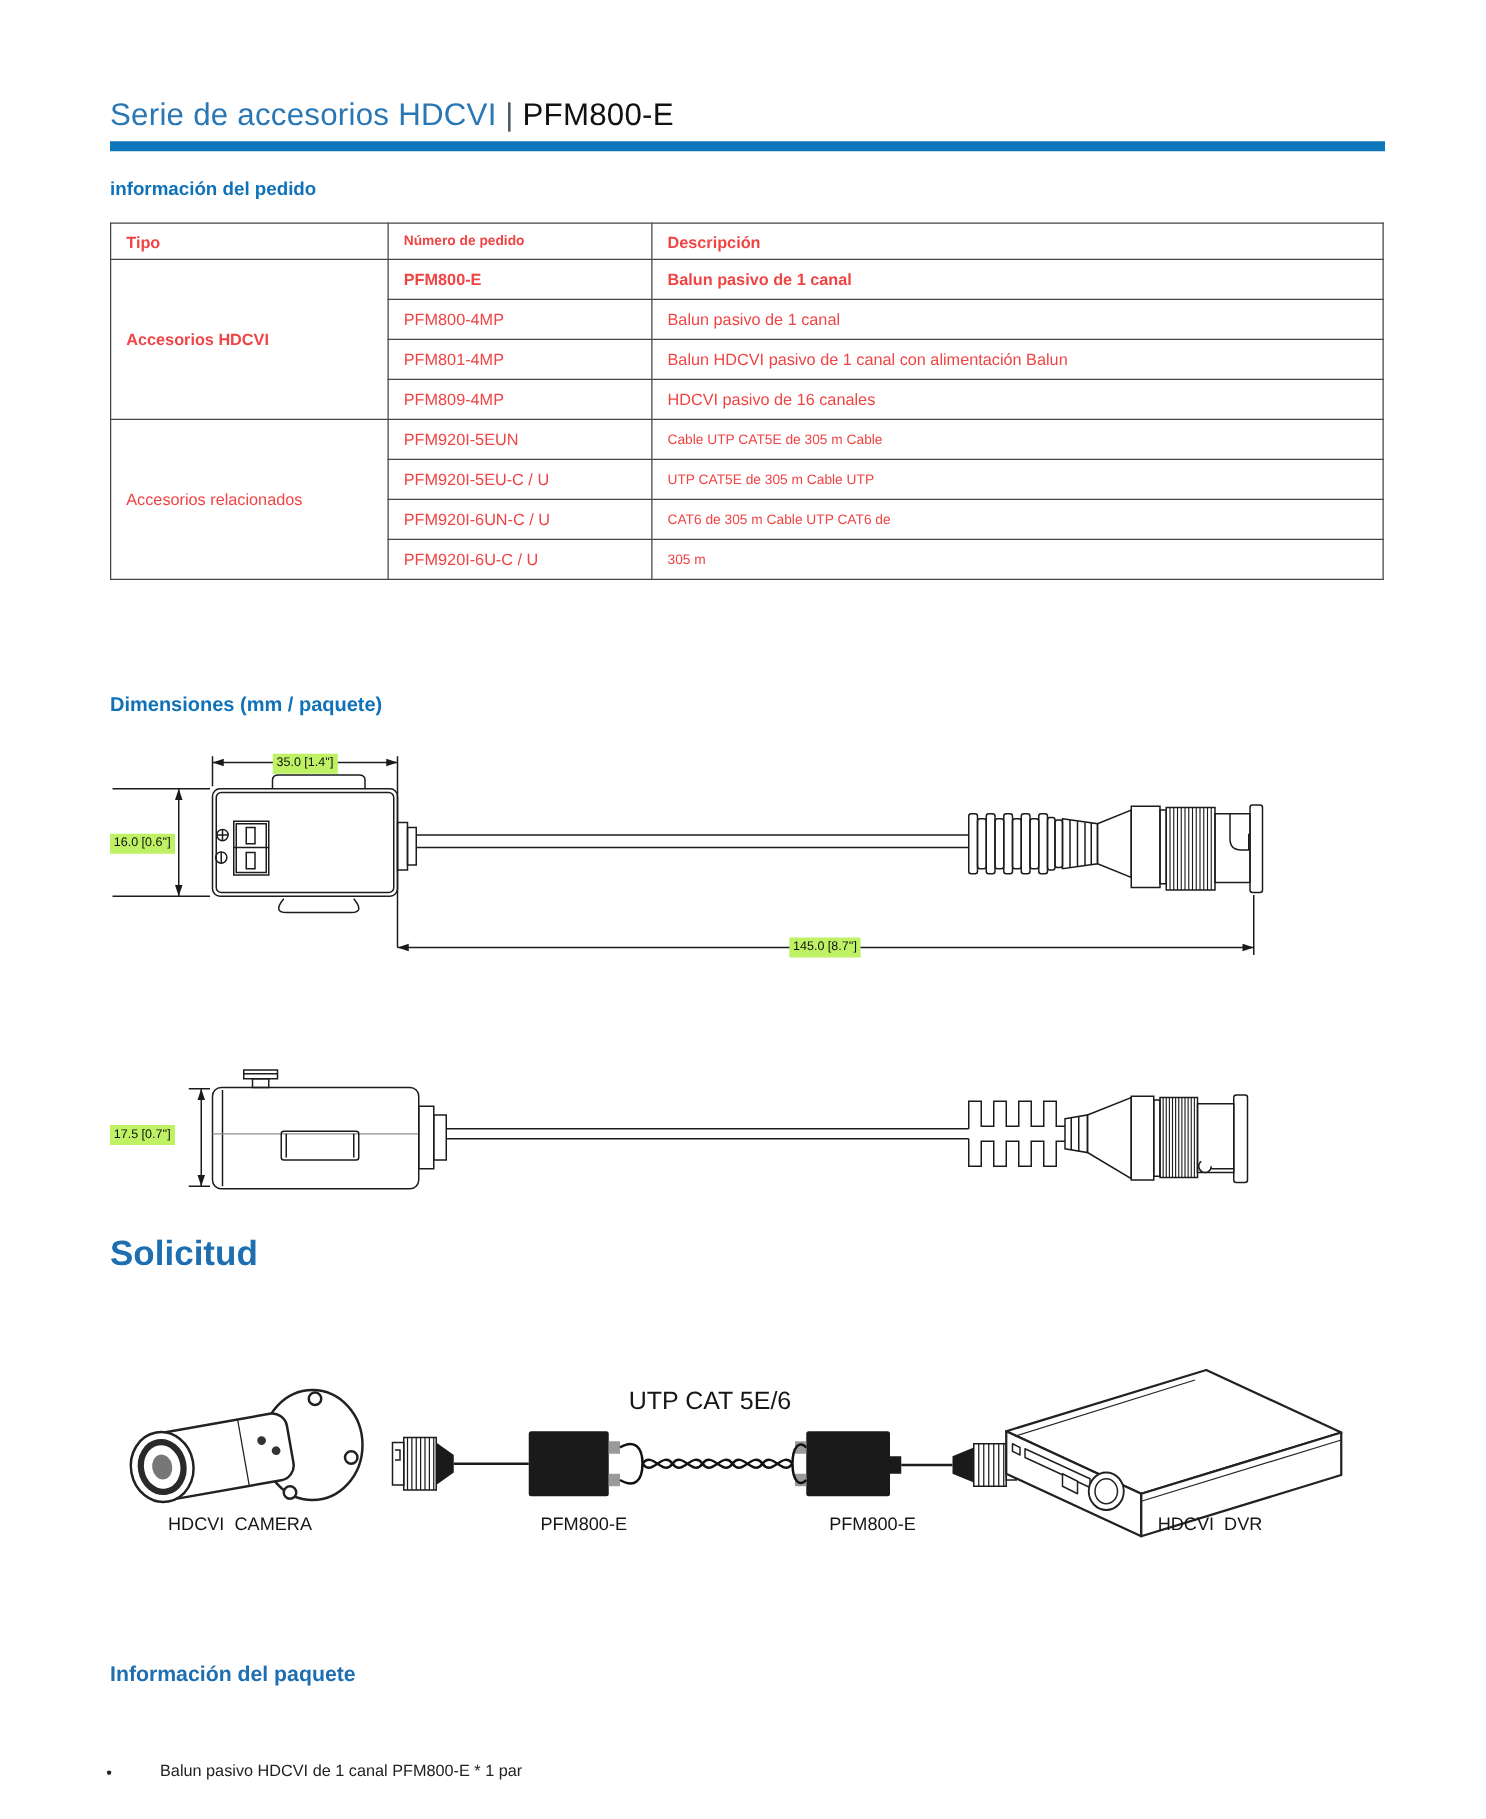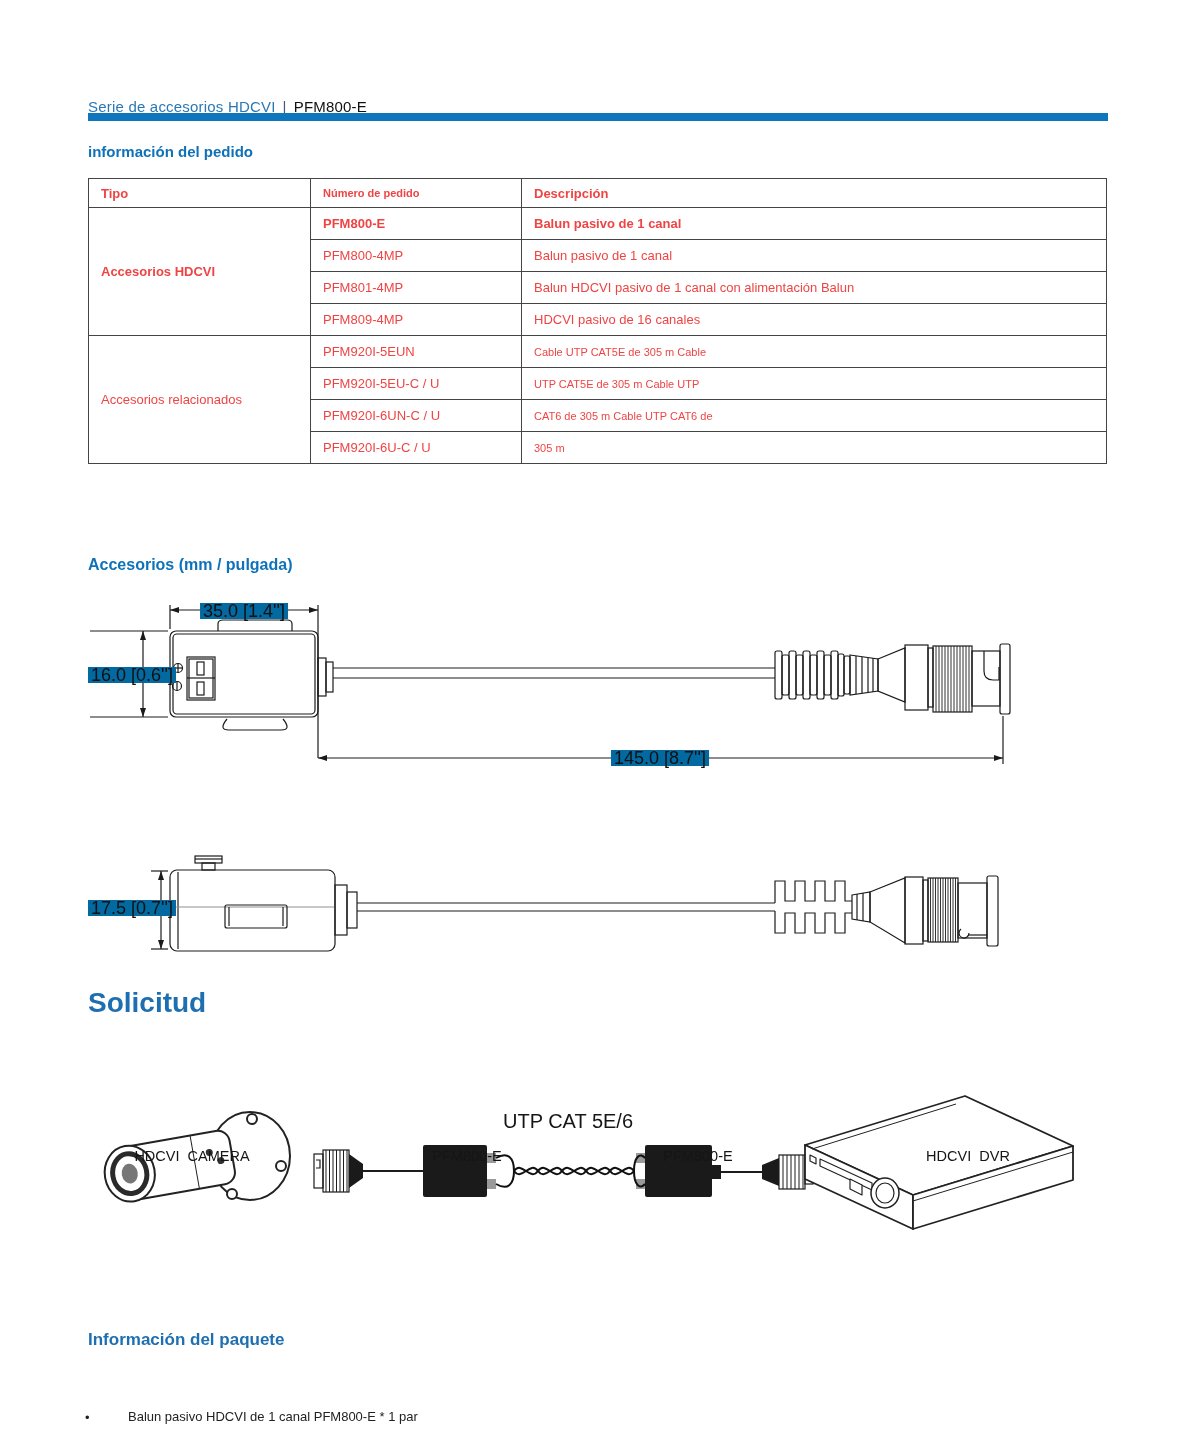--- a/index.html
+++ b/index.html
@@ -2,21 +2,21 @@
 <html><head>
 <meta charset="utf-8">
 <style>
   * { margin:0; padding:0; box-sizing:border-box; }
   html,body { background:#ffffff; }
   .page {
     position:relative; width:1189px; height:1455px; background:#fff;
     font-family:"Liberation Sans", sans-serif; color:#1f1f1f; overflow:hidden;
   }
   
-  .doc-title { position:absolute; left:88px; top:78px; font-size:15px; letter-spacing:.2px;margin-top:20px; }
+  .doc-title { position:absolute; left:88px; top:78px; font-size:25px; letter-spacing:.2px; }
   .doc-title .series { color:var(--title-blue); }
   .doc-title .sep { color:#4a5a66; margin:0 7px; }
   .doc-title .model { color:#111; }
   .title-rule { position:absolute; left:88px; top:113px; width:1020px; height:8px; background:var(--accent); }
 
   .sec-heading { position:absolute; color:var(--heading-blue); font-weight:bold; }
   #ordering-heading   { left:88px; top:143px;  font-size:15px; }
   #dimensions-heading { left:88px; top:556px;  font-size:16px; }
   #application-heading{ left:88px; top:987px;  font-size:28px; color:var(--big-heading-blue); }
   #package-heading    { left:88px; top:1330px; font-size:17px; color:var(--big-heading-blue); }
@@ -29,33 +29,33 @@
   .order thead th { height:29px; font-weight:bold; }
   .order th.hdr-part { font-size:11px; }
   .order td.cell-small { font-size:11px; }
   .order tr.row-bold td { font-weight:bold; }
   .w-tipo { width:222px; } .w-part { width:211px; } .w-desc { width:585px; }
 
   
   .draw { position:absolute; }
   #svg-top-view  { left:85px; top:598px; }
   #svg-side-view { left:85px; top:845px; }
-  .dim-label { position:absolute; background:#0369a1; font-size:18px; color:#101010;
+  .dim-label { position:absolute; background:#bef264; font-size:10px; color:#101010;
     padding:0 3px; white-space:nowrap; line-height:16px; }
   .dim-center { transform:translateX(-50%); }
   #dim-width  { left:244px; top:603px; }
   #dim-height { left:88px;  top:667px; }
   #dim-length { left:660px; top:750px; }
   #dim-sideh  { left:88px;  top:900px; }
 
   
   #svg-camera { left:95px;  top:1106px; }
   #svg-baluns { left:300px; top:1138px; }
   #svg-dvr    { left:790px; top:1083px; }
-  .app-label { position:absolute; top:1148px; transform:translateX(-50%);
+  .app-label { position:absolute; top:1212px; transform:translateX(-50%);
     font-size:14.5px; color:#151515; white-space:pre; }
   #lbl-camera { left:192px; } #lbl-balun1 { left:467px; }
   #lbl-balun2 { left:698px; } #lbl-dvr { left:968px; }
   #lbl-utp { position:absolute; left:568px; top:1110px; transform:translateX(-50%);
     font-size:20px; color:#161616; white-space:pre; }
 
   
   #package-bullet-dot  { position:absolute; left:85px;  top:1410px; font-size:13px; color:#222; }
   #package-bullet-text { position:absolute; left:128px; top:1409px; font-size:13px; color:#222; }
 
@@ -114,21 +114,21 @@
           <td>PFM920I-6UN-C / U</td>
           <td class="cell-small">CAT6 de 305 m Cable UTP CAT6 de</td>
         </tr>
         <tr>
           <td>PFM920I-6U-C / U</td>
           <td class="cell-small">305 m</td>
         </tr>
       </tbody>
   </table>
 
-  <div class="sec-heading" id="dimensions-heading">Accesorios (mm / pulgada)</div>
+  <div class="sec-heading" id="dimensions-heading">Dimensiones (mm / paquete)</div>
 
   <svg id="svg-top-view" class="draw" width="940" height="180" viewBox="0 0 940 180">
     <g class="ln">
 
       <line x1="5" y1="33" x2="83" y2="33"></line>
       <line x1="5" y1="119" x2="83" y2="119"></line>
       <line x1="58" y1="33" x2="58" y2="119"></line>
 
       <line x1="85" y1="7" x2="85" y2="31"></line>
       <line x1="233" y1="7" x2="233" y2="160"></line>

